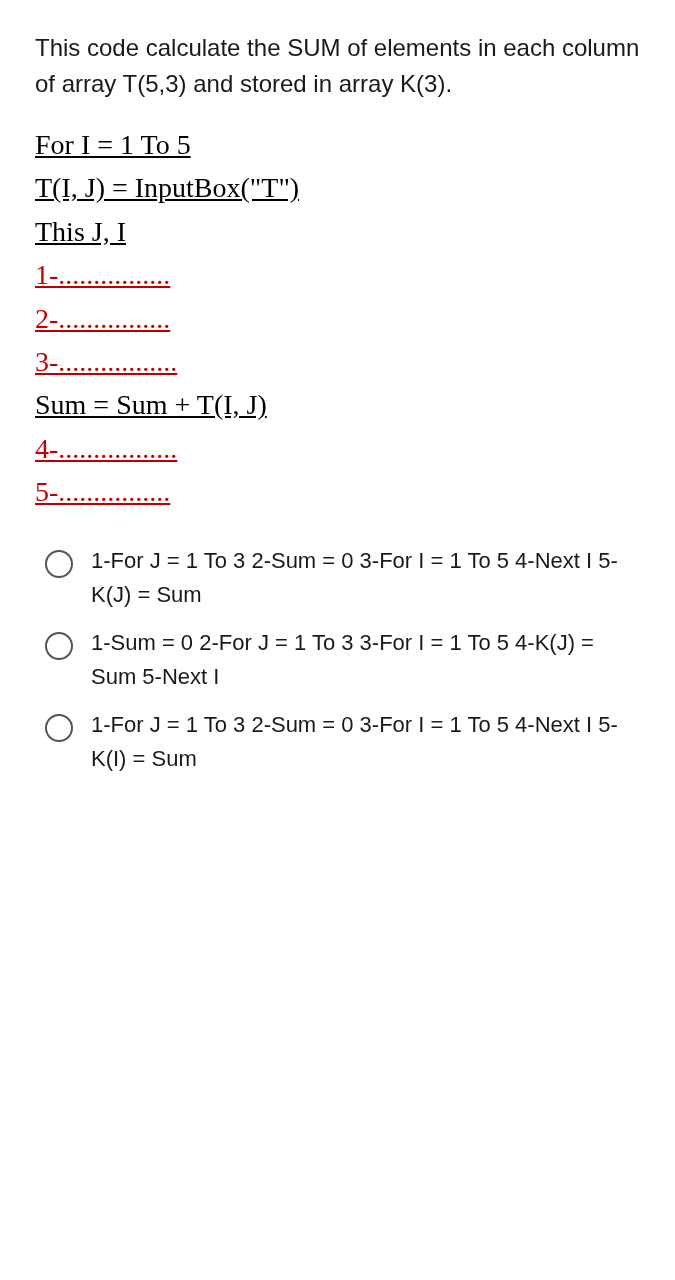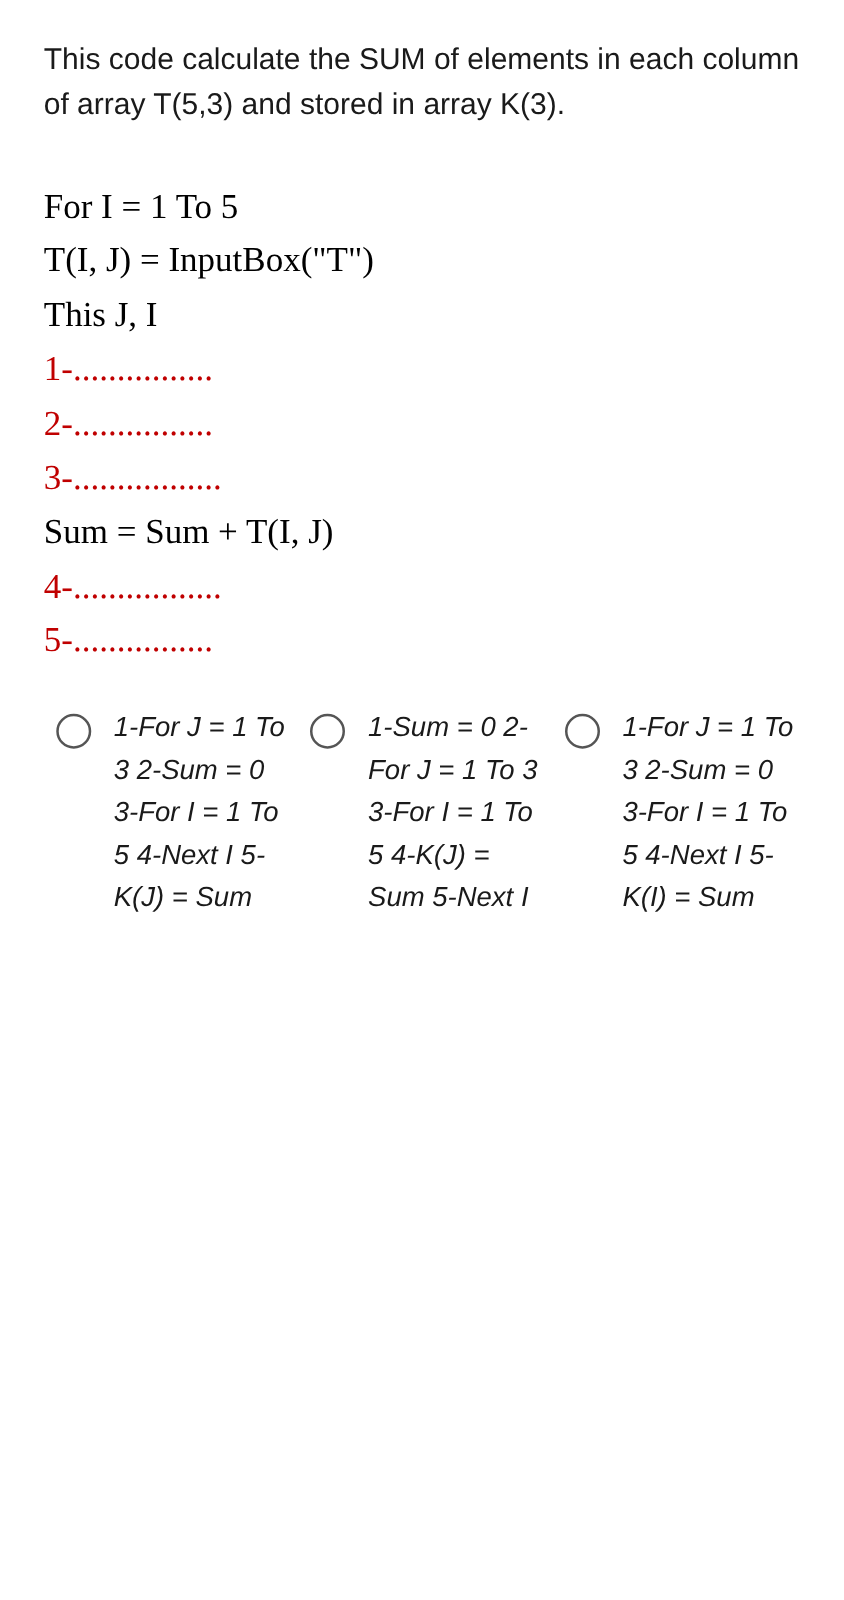--- a/index.html
+++ b/index.html
@@ -11,42 +11,42 @@
       font-family: Arial, Helvetica, sans-serif;
       background: #ffffff;
       width: 675px;
       height: 1280px;
       padding: 30px 35px;
       color: #000;
     }
     .question-prompt {
       font-size: 24px;
       line-height: 1.5;
-      margin-bottom: 42px;
+      margin-bottom: 21px;
       color: #1a1a1a;
     }
     .code-block {
       font-family: 'Times New Roman', Times, serif;
       font-size: 28px;
       line-height: 1.55;
       margin-bottom: 30px;
       color: #000;
     }
     .code-line {
       white-space: pre;
+      text-decoration: underline;
     }
     .blank {
       color: #c00000;
     }
     .options {
       display: flex;
-      flex-direction: row;
+      flex-direction: column;
       gap: 14px;
       margin-left: 10px;
-      font-style: italic;
     }
     .option {
       display: flex;
       align-items: flex-start;
       gap: 18px;
     }
     .radio {
       width: 28px;
       height: 28px;
       border: 2.5px solid #555;

